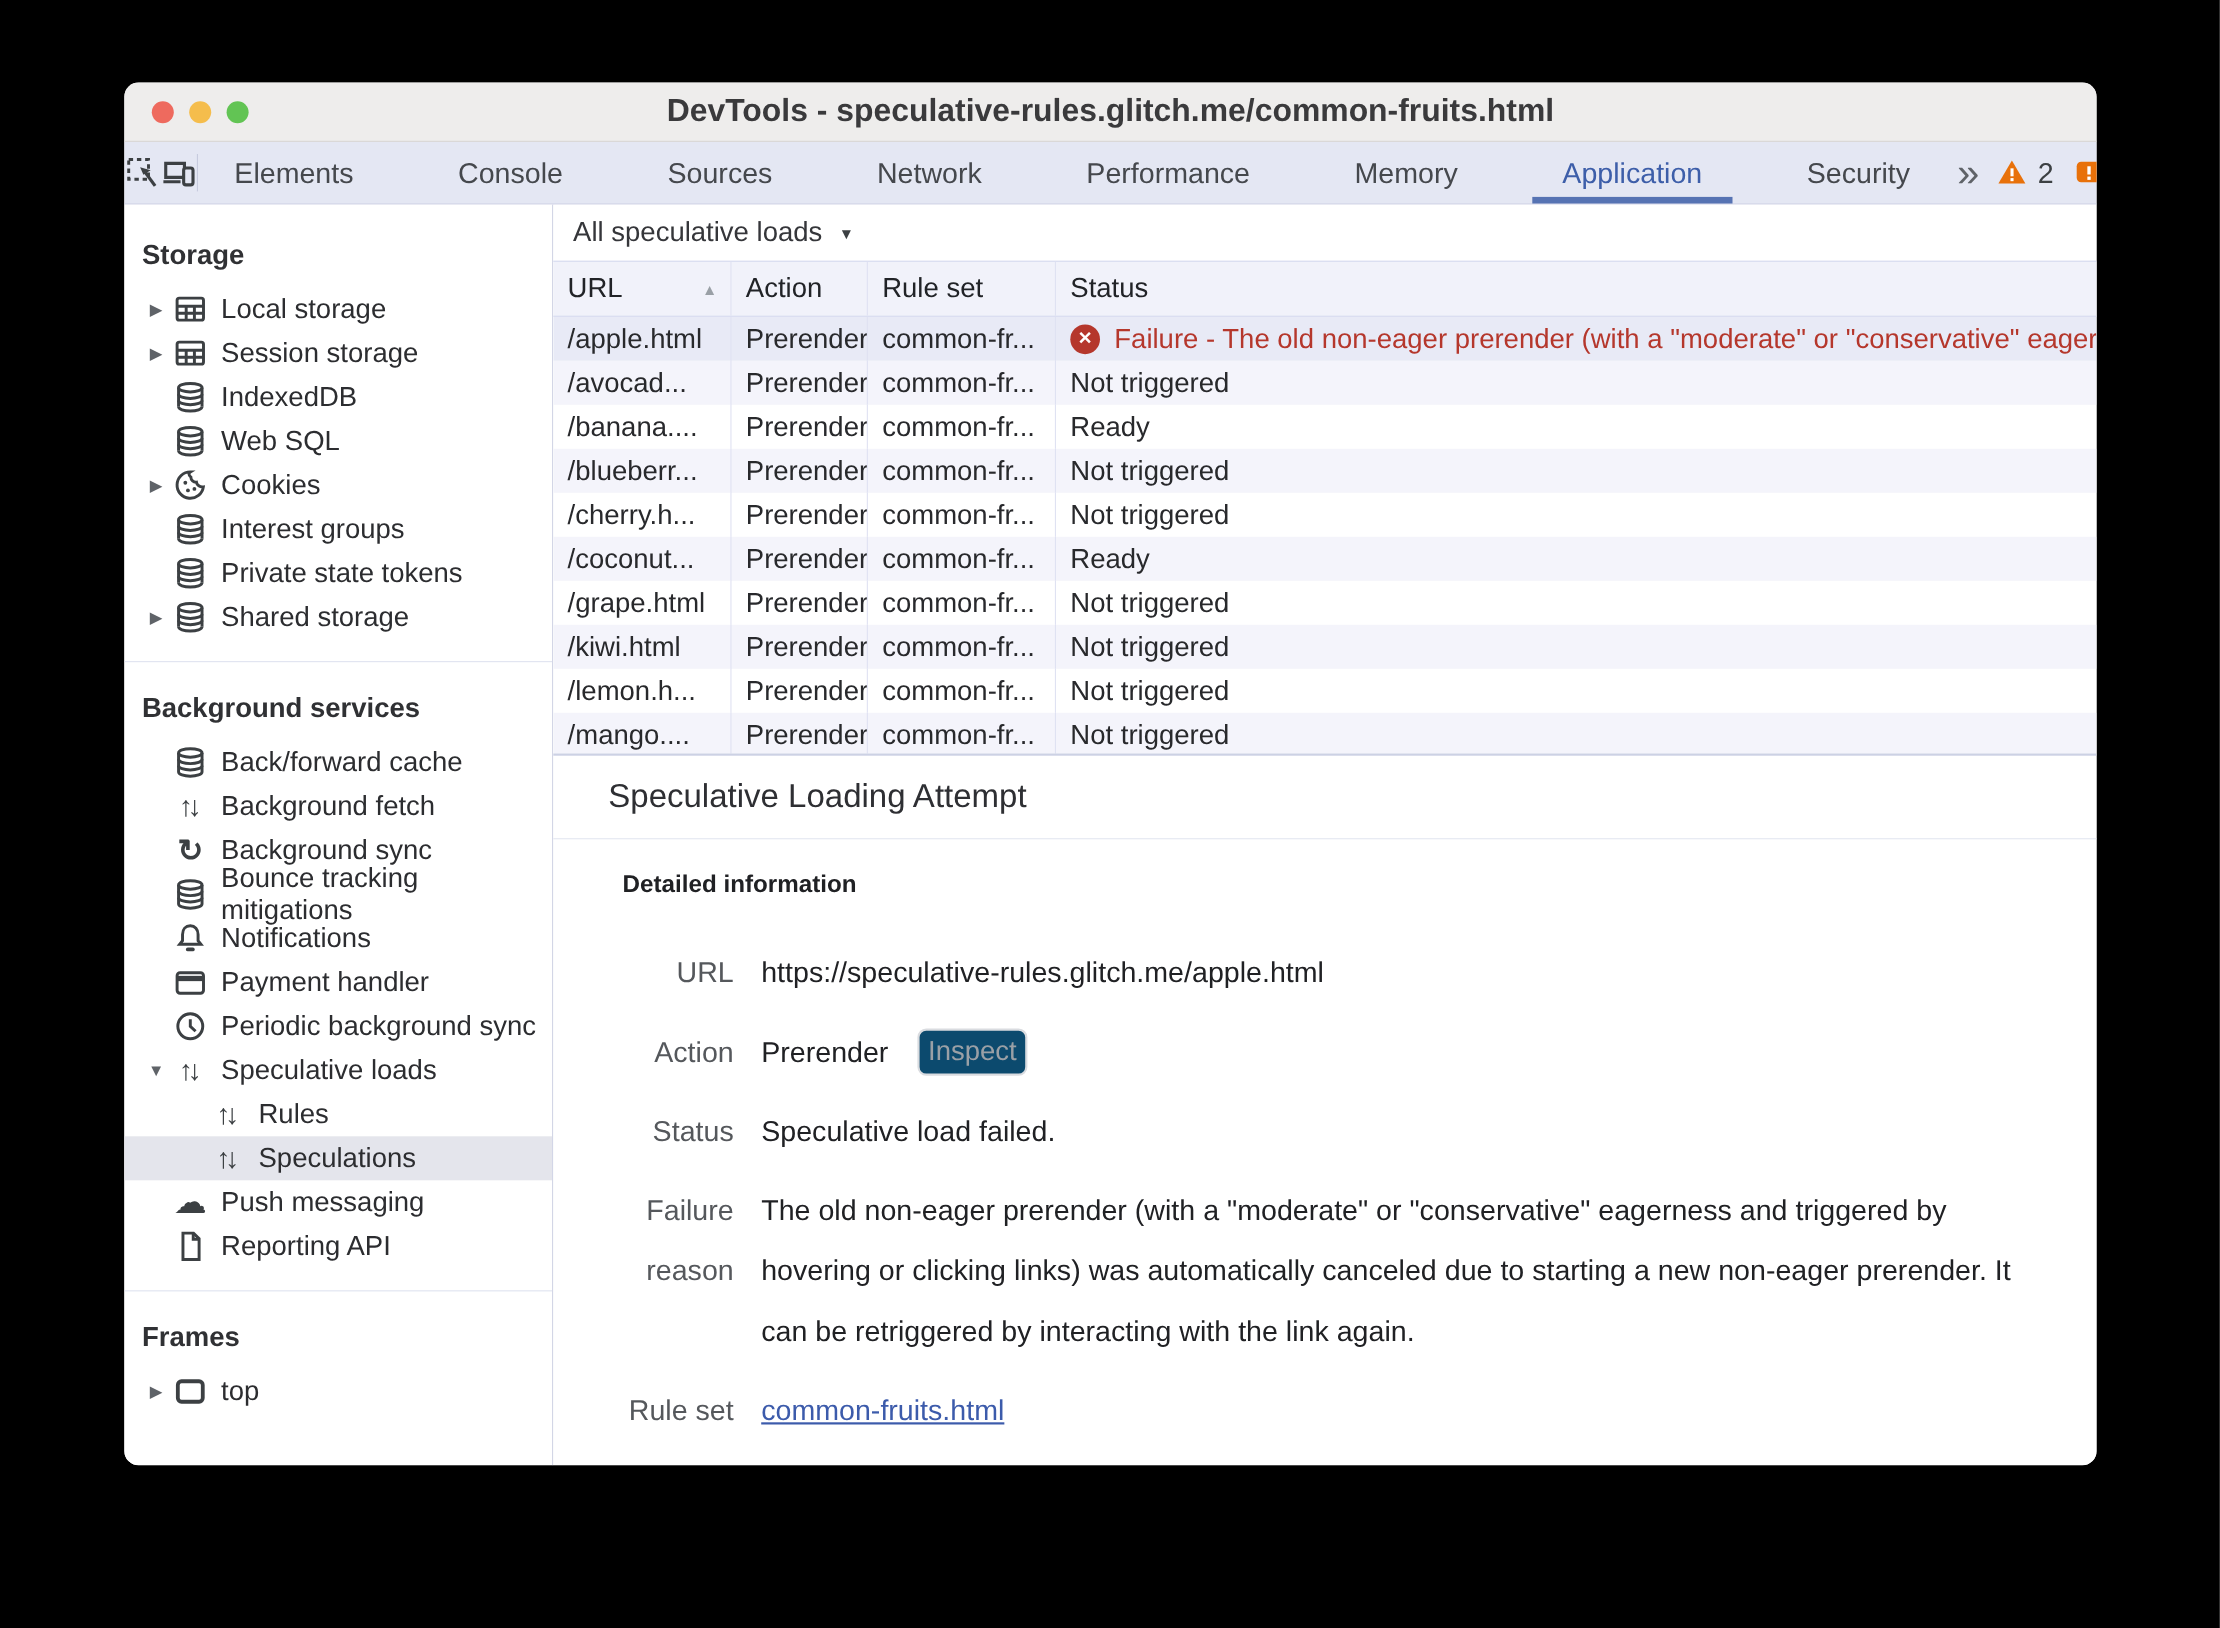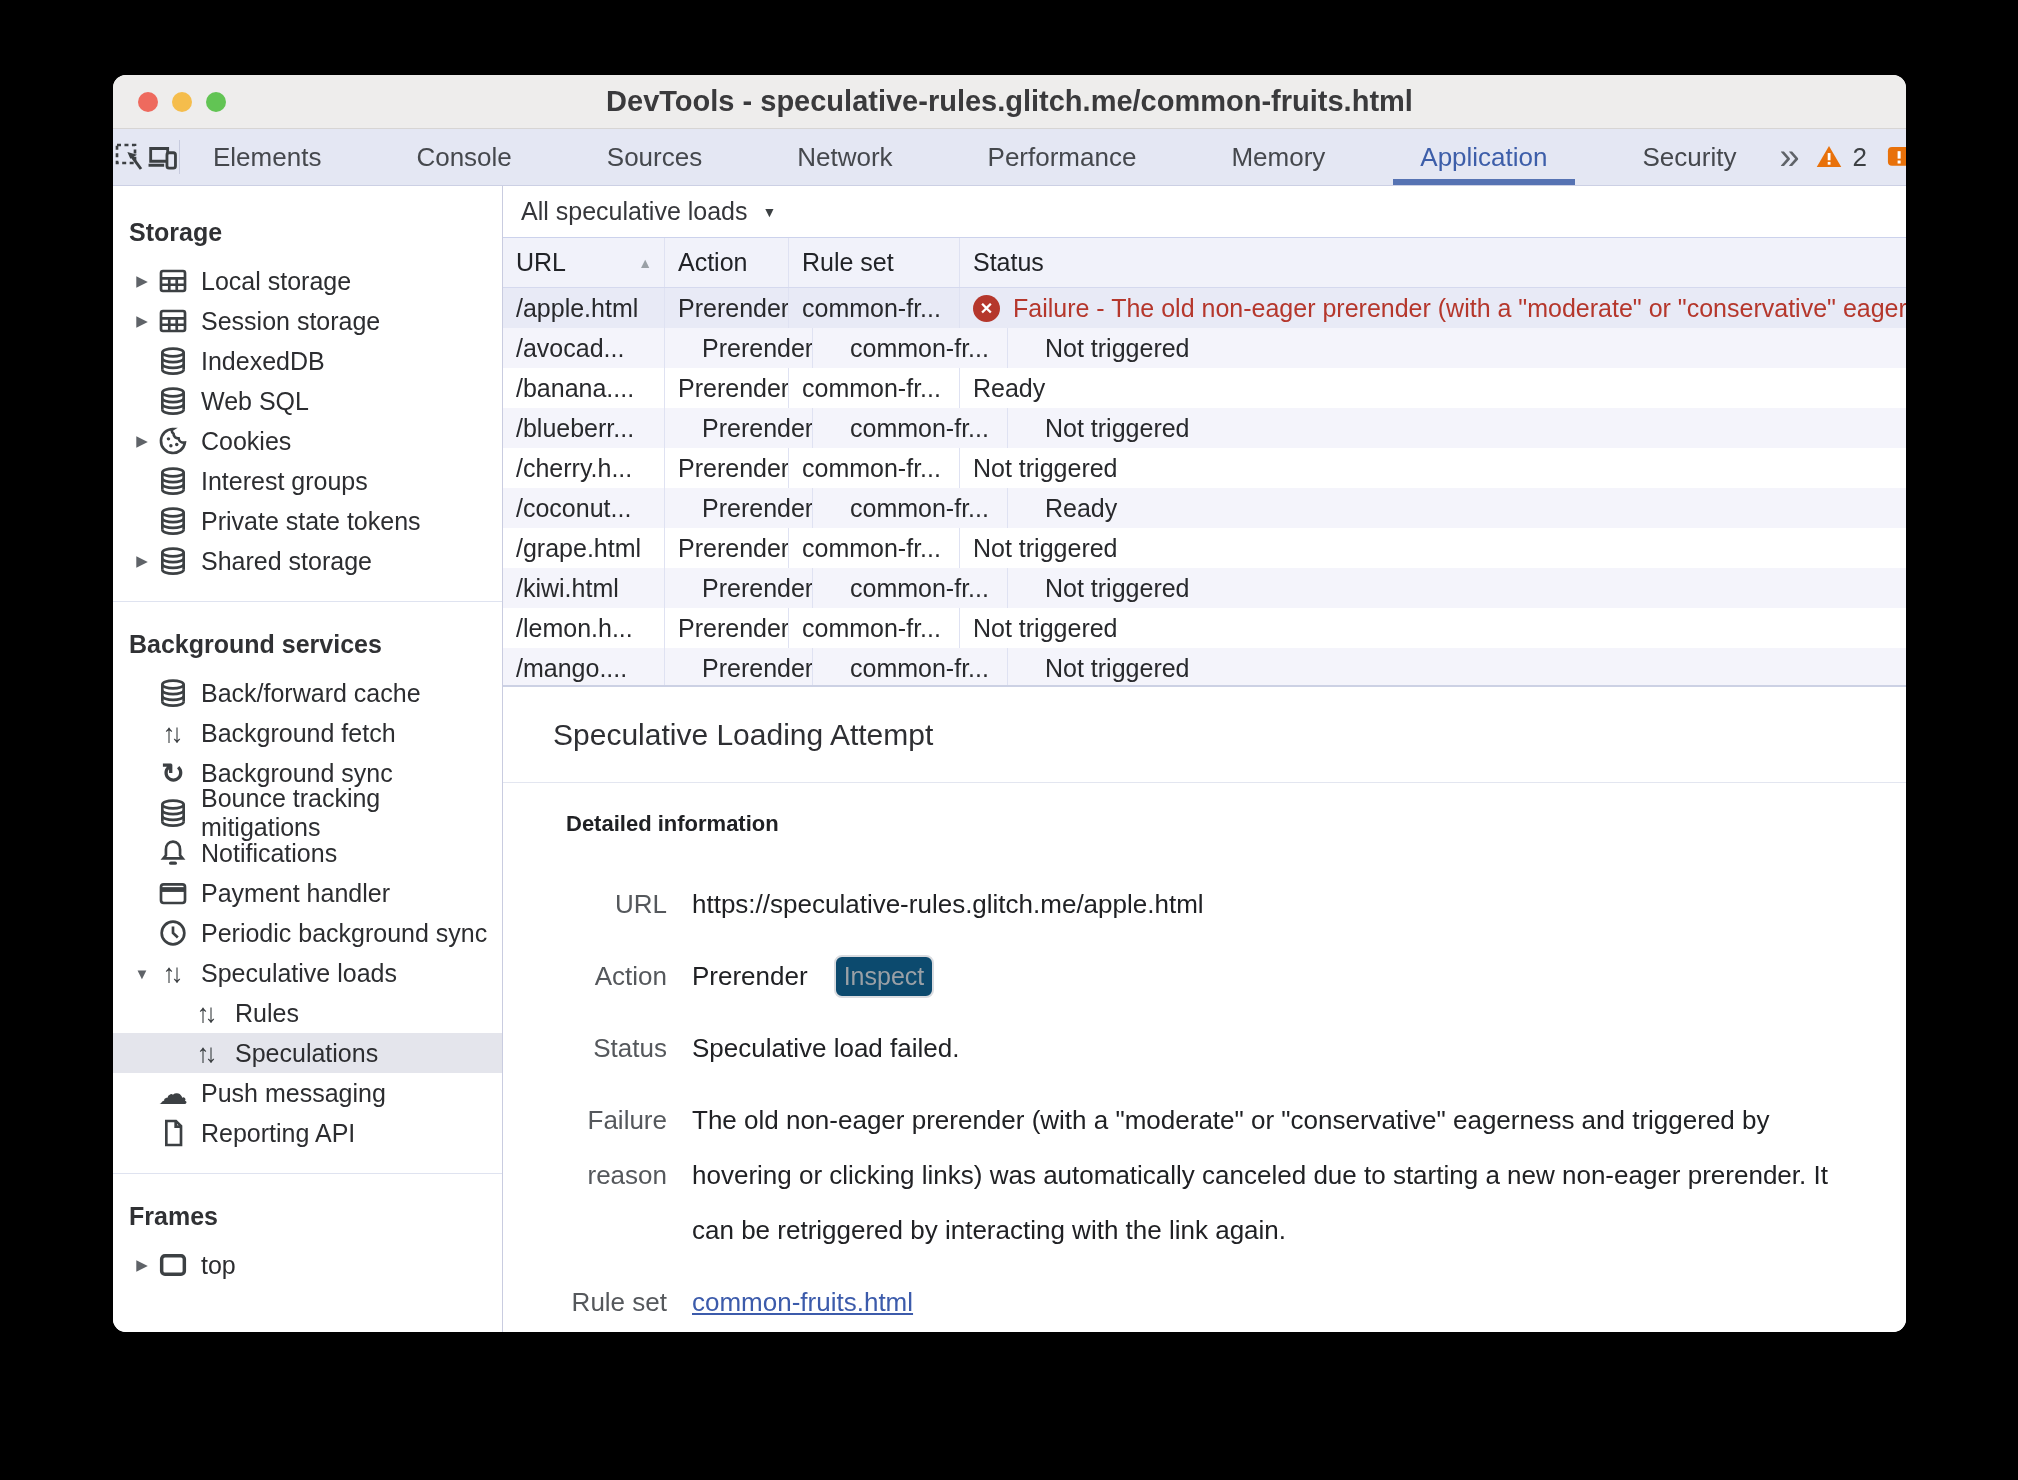--- a/index.html
+++ b/index.html
@@ -94,33 +94,33 @@
     padding-left: 13px; overflow: hidden; white-space: nowrap;
     display: flex; align-items: center; height: 100%; flex: 0 0 auto;
   }
   .c-url { width: 162px; border-right: 1px solid #dfe2f2; }
   .c-action { width: 124px; border-right: 1px solid #dfe2f2; }
   .c-rule { width: 171px; border-right: 1px solid #dfe2f2; }
   .c-status { flex: 1 1 auto; min-width: 0; }
   .sort-gly { margin-left: auto; margin-right: 12px; font-size: 14px; color: #9aa0a6; }
   .rows-clip { height: 397px; overflow: hidden; flex: 0 0 auto; }
   .trow { height: 40px; display: flex; align-items: center; font-size: 25px; color: #28292c; }
-  .trow.stripe { background: #f4f4fb; gap: 24px; }
+  .trow.stripe { background: #f4f4fb; }
   .trow.selected { background: #e8eaf6; }
   .status-fail { display: flex; align-items: center; gap: 13px; min-width: 0; color: #b5372c; }
   .err-badge {
     width: 27px; height: 27px; border-radius: 50%; background: #b5372c;
     color: #fff; font-size: 16px; font-weight: 700;
     display: flex; align-items: center; justify-content: center; flex: 0 0 auto;
   }
   .status-fail .ftxt { overflow: hidden; white-space: nowrap; }
   
   .detail { flex: 1; min-height: 0; border-top: 2px solid #ccd1e4; display: flex; flex-direction: column; }
   .detail-title {
-    height: 96px; flex: 0 0 auto; display: flex; align-items: center;
+    height: 76px; flex: 0 0 auto; display: flex; align-items: center;
     padding-left: 50px; font-size: 30px; color: #2e2f33;
     border-bottom: 1px solid #e3e6f0;
   }
   .detail-body { padding: 28px 40px 0 16px; overflow: hidden; }
   .dheading { margin-left: 47px; font-size: 22px; font-weight: 700; color: #202124; margin-bottom: 40px; }
   .dfield { display: flex; margin-bottom: 17px; line-height: 55px; font-size: 26px; }
   .dlabel { width: 148px; text-align: right; color: #55585c; flex: 0 0 auto; }
   .dvalue { margin-left: 25px; color: #202124; }
   .dvalue.wrap { max-width: 1175px; }
   .action-line { display: flex; align-items: center; }

